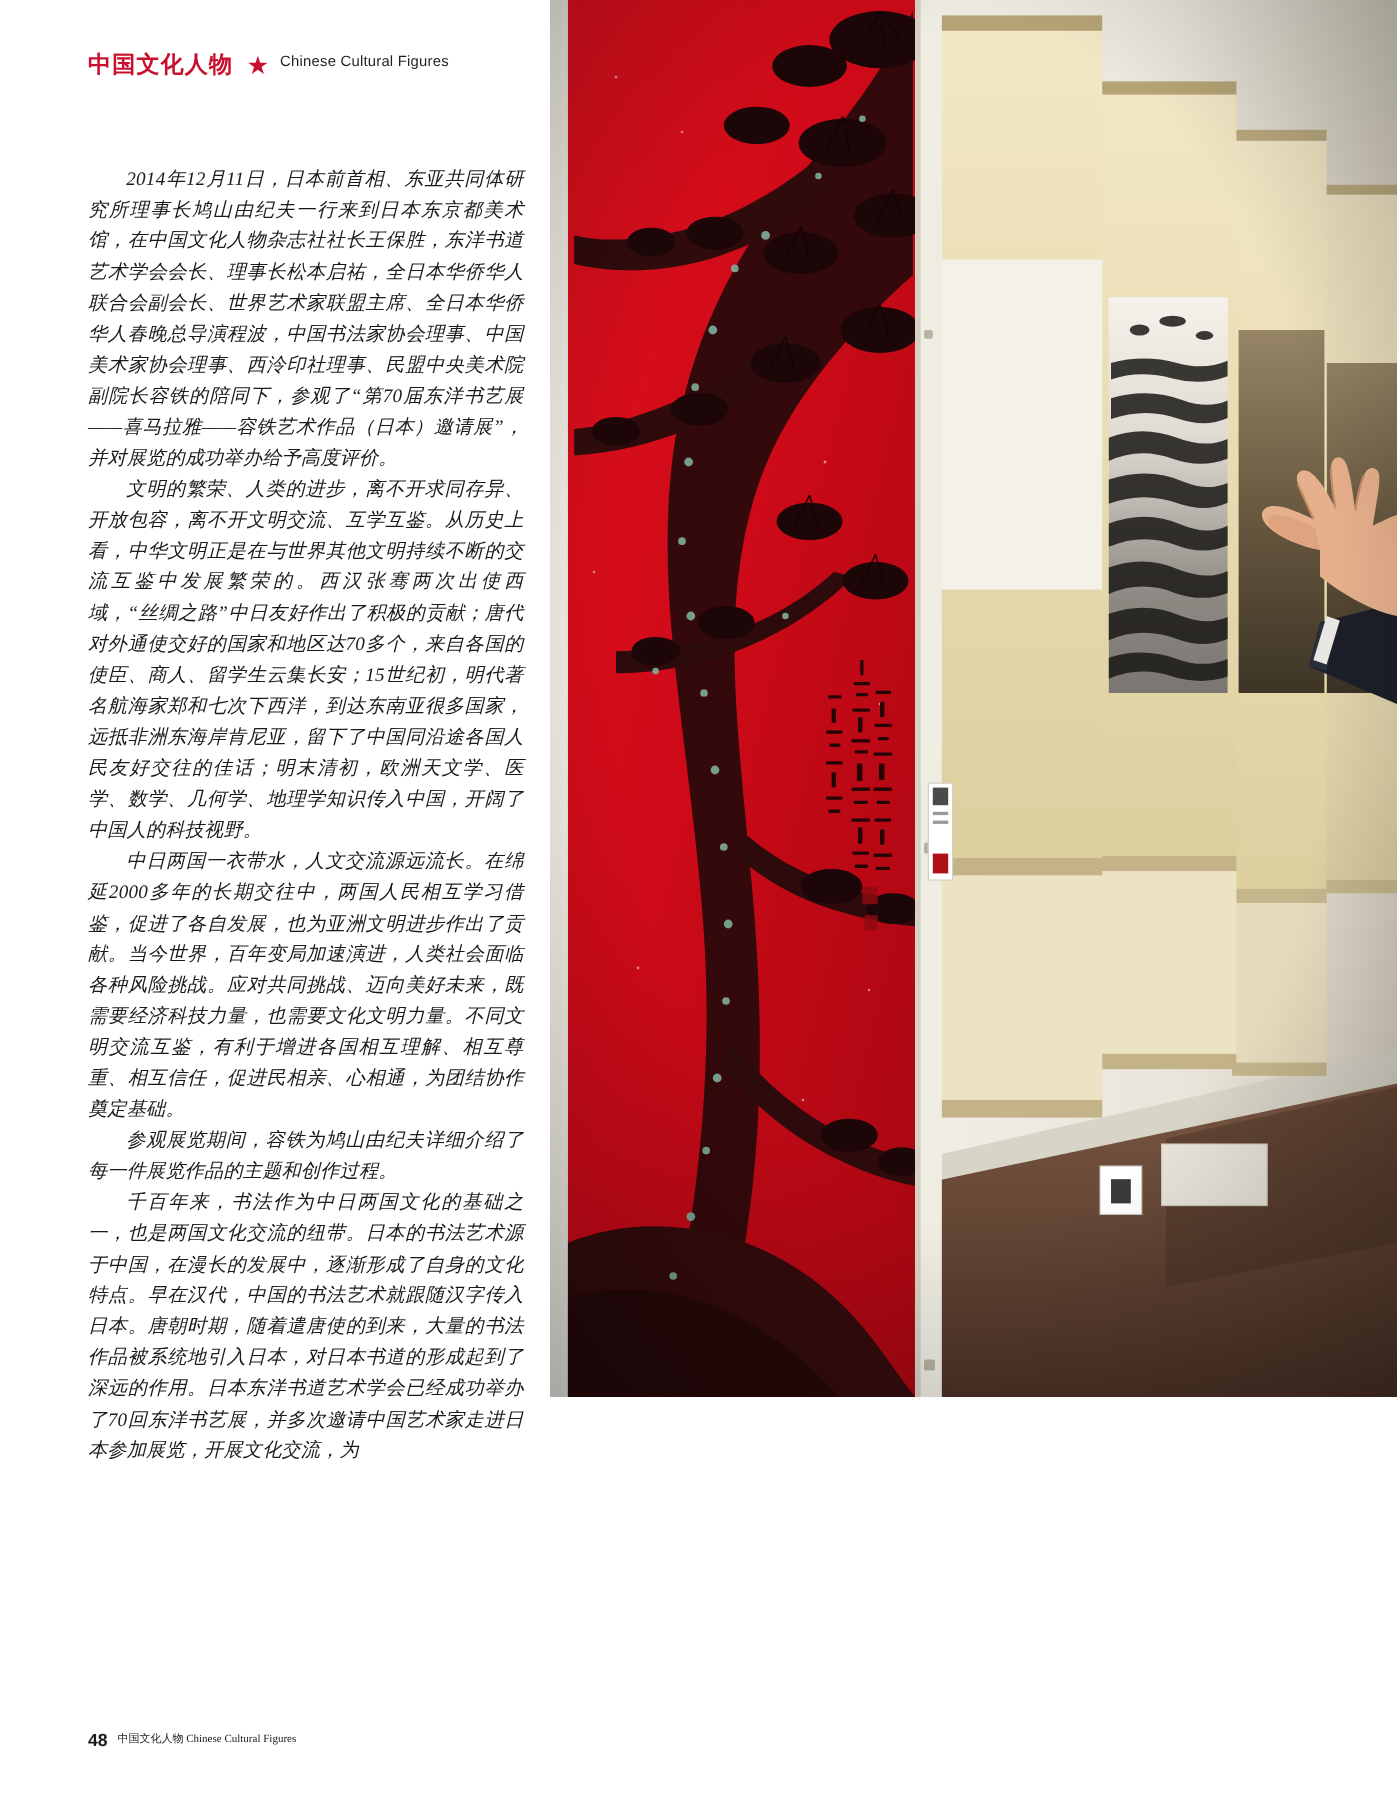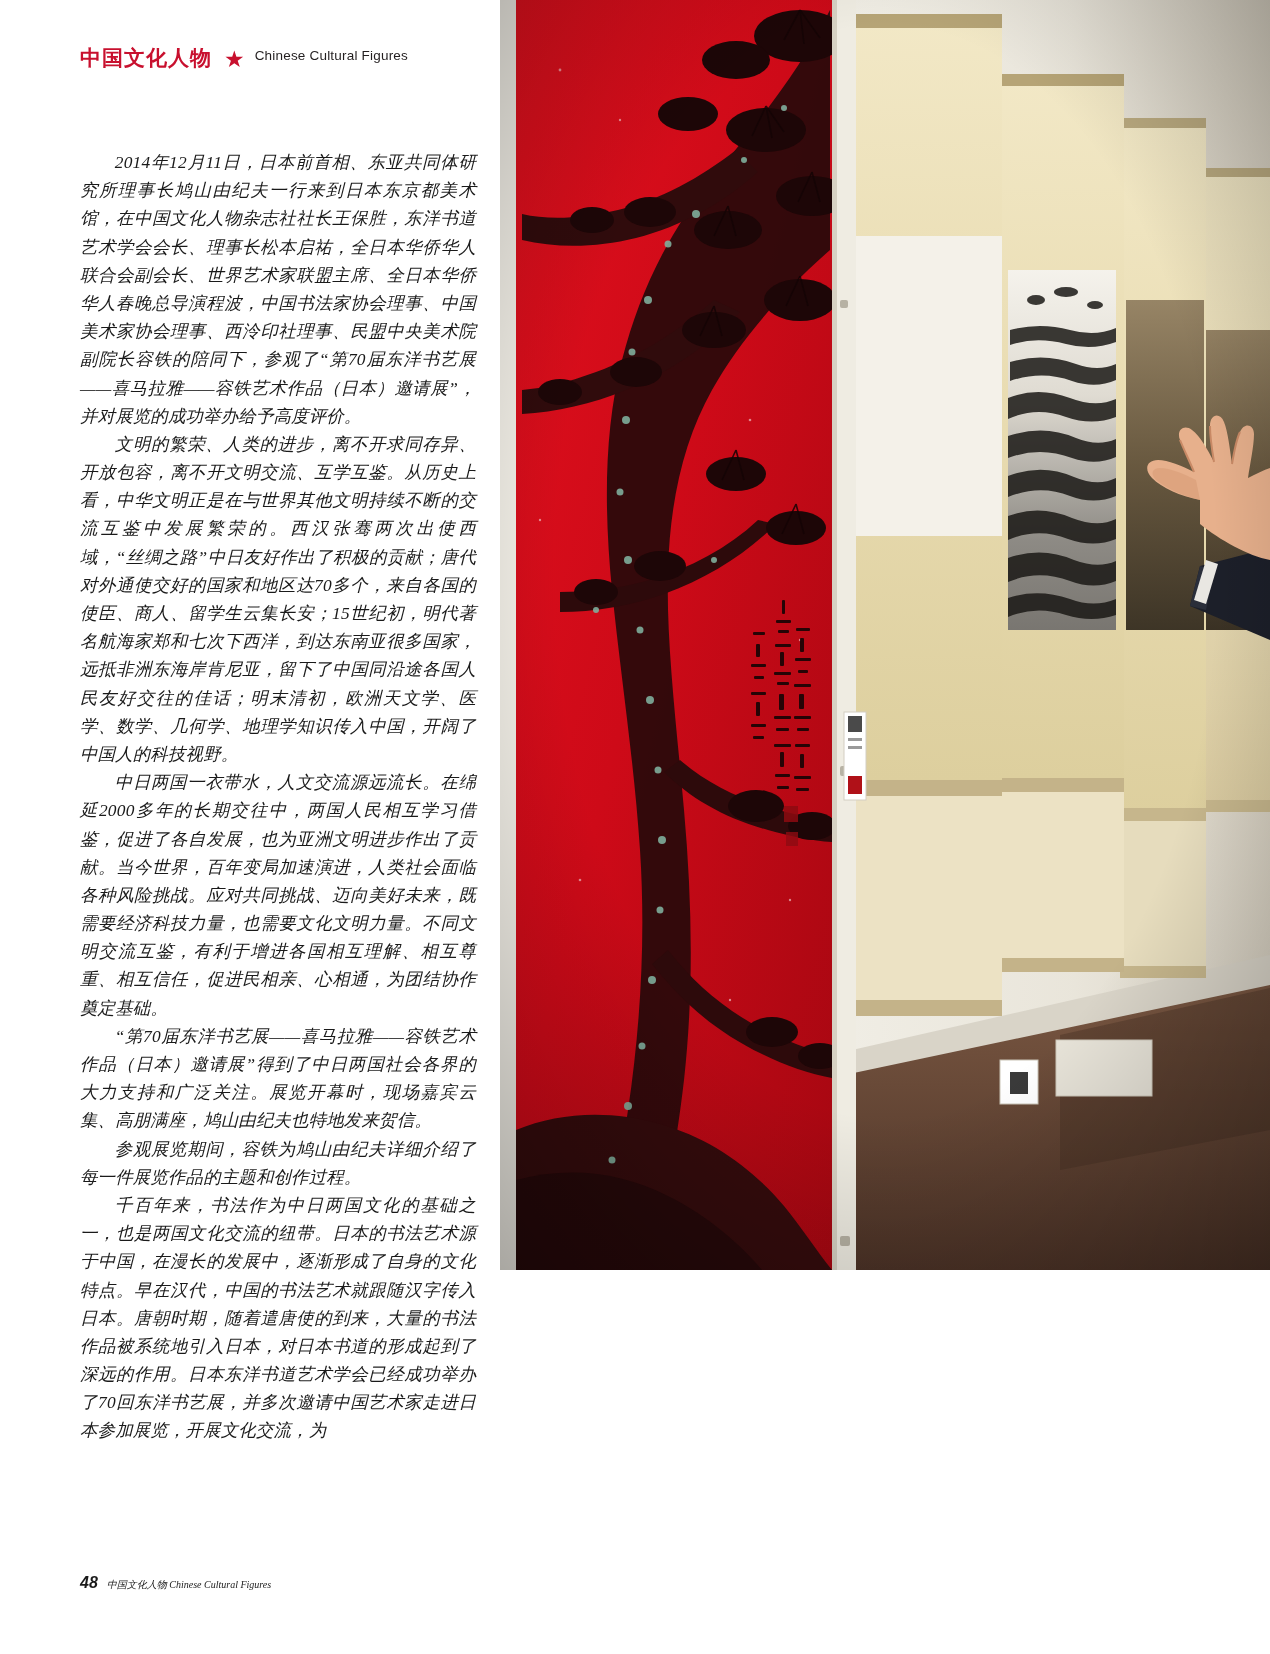--- a/index.html
+++ b/index.html
@@ -89,23 +89,22 @@
     background: #0a0608;
   }
   .photo svg { display: block; }
 
   
   .footer {
     position: absolute;
     left: 80px;
     bottom: 62px;
     display: flex;
-    align-items: flex-end;
+    align-items: flex-start;
     gap: 9px;
-    font-style: italic;
   }
   .footer-page {
     font-family: "Liberation Sans", sans-serif;
     font-weight: bold;
     font-size: 16px;
     color: #1a1a1a;
   }
   .footer-text {
     font-family: "Liberation Serif", "DejaVu Serif", serif;
     font-size: 10px;
@@ -120,21 +119,20 @@
   <div class="masthead">
     <span class="masthead-cn">中国文化人物</span>
     <span class="masthead-star">★</span>
     <span class="masthead-en">Chinese Cultural Figures</span>
   </div>
 
   <div class="col col-left">
     <p>2014年12月11日，日本前首相、东亚共同体研究所理事长鸠山由纪夫一行来到日本东京都美术馆，在中国文化人物杂志社社长王保胜，东洋书道艺术学会会长、理事长松本启祐，全日本华侨华人联合会副会长、世界艺术家联盟主席、全日本华侨华人春晚总导演程波，中国书法家协会理事、中国美术家协会理事、西泠印社理事、民盟中央美术院副院长容铁的陪同下，参观了“第70届东洋书艺展——喜马拉雅——容铁艺术作品（日本）邀请展”，并对展览的成功举办给予高度评价。</p>
     <p>文明的繁荣、人类的进步，离不开求同存异、开放包容，离不开文明交流、互学互鉴。从历史上看，中华文明正是在与世界其他文明持续不断的交流互鉴中发展繁荣的。西汉张骞两次出使西域，“丝绸之路”中日友好作出了积极的贡献；唐代对外通使交好的国家和地区达70多个，来自各国的使臣、商人、留学生云集长安；15世纪初，明代著名航海家郑和七次下西洋，到达东南亚很多国家，远抵非洲东海岸肯尼亚，留下了中国同沿途各国人民友好交往的佳话；明末清初，欧洲天文学、医学、数学、几何学、地理学知识传入中国，开阔了中国人的科技视野。</p>
     <p>中日两国一衣带水，人文交流源远流长。在绵延2000多年的长期交往中，两国人民相互学习借鉴，促进了各自发展，也为亚洲文明进步作出了贡献。当今世界，百年变局加速演进，人类社会面临各种风险挑战。应对共同挑战、迈向美好未来，既需要经济科技力量，也需要文化文明力量。不同文明交流互鉴，有利于增进各国相互理解、相互尊重、相互信任，促进民相亲、心相通，为团结协作奠定基础。</p>
-    <p>“第70届东洋书艺展——喜马拉雅——容铁艺术作品（日本）邀请展”得到了中日两国社会各界的大力支持和广泛关注。展览开幕时，现场嘉宾云集、高朋满座，鸠山由纪夫也特地发来贺信。</p>
     <p>参观展览期间，容铁为鸠山由纪夫详细介绍了每一件展览作品的主题和创作过程。</p>
     <p>千百年来，书法作为中日两国文化的基础之一，也是两国文化交流的纽带。日本的书法艺术源于中国，在漫长的发展中，逐渐形成了自身的文化特点。早在汉代，中国的书法艺术就跟随汉字传入日本。唐朝时期，随着遣唐使的到来，大量的书法作品被系统地引入日本，对日本书道的形成起到了深远的作用。日本东洋书道艺术学会已经成功举办了70回东洋书艺展，并多次邀请中国艺术家走进日本参加展览，开展文化交流，为</p>
   </div>
 
   <div class="photo">
     <svg width="770" height="1270" viewBox="0 0 770 1270" xmlns="http://www.w3.org/2000/svg">
       <defs>
         <linearGradient id="wallg" x1="0" y1="0" x2="1" y2="0">
           <stop offset="0" stop-color="#f3f1e9"></stop>
           <stop offset="0.55" stop-color="#e9e5da"></stop>

